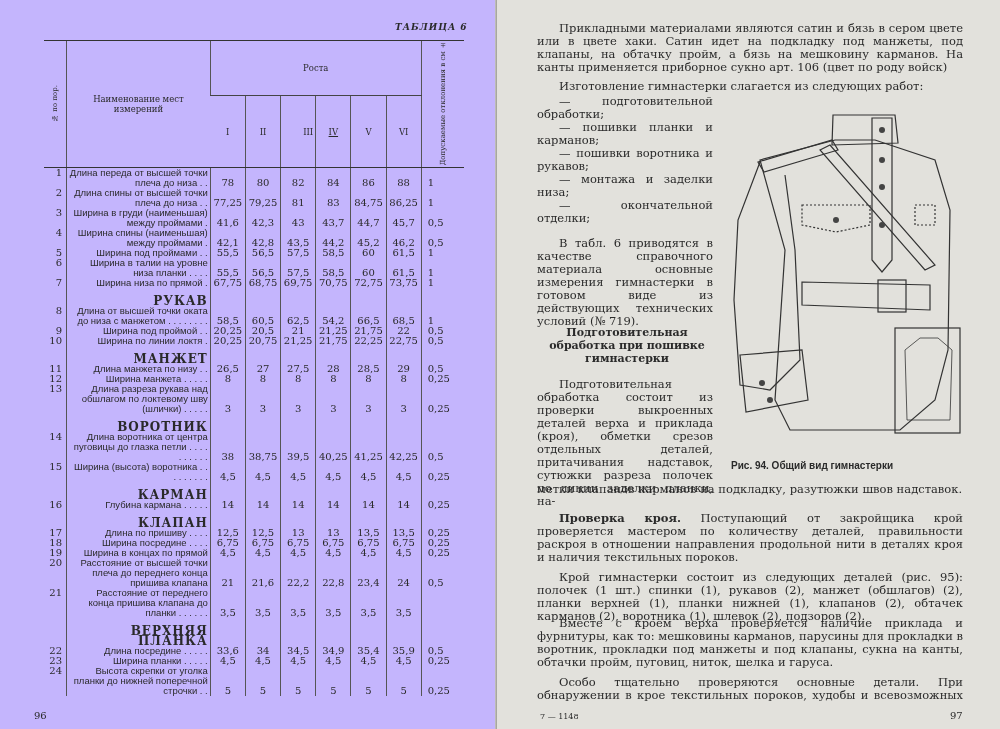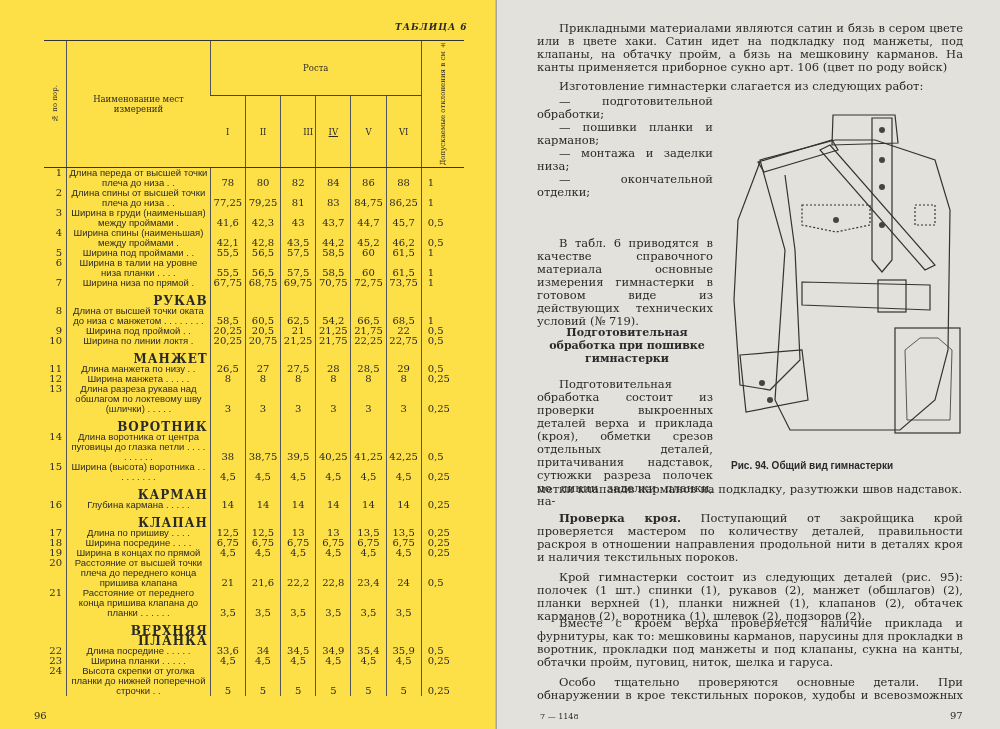--- a/index.html
+++ b/index.html
@@ -1,27 +1,27 @@
 <!DOCTYPE html>
 <html><head>
 <meta charset="utf-8">
 <style>
   html,body{margin:0;padding:0;}
   body{width:1000px;height:729px;background:#dcdcd6;font-family:"DejaVu Serif","Liberation Serif",serif;color:#2a2a2a;overflow:hidden;position:relative;}
-  .page{position:absolute;top:0;height:729px;background:#fde047;}
+  .page{position:absolute;top:0;height:729px;background:#c4b5fd;}
   .left{left:0;width:497px;}
   .right{left:497px;width:503px;background:#e2e1dc;}
   .spine{position:absolute;left:495px;top:0;width:4px;height:729px;background:linear-gradient(90deg,#c8c7c0,#9d9c96,#c8c7c0);}
   .table-title{position:absolute;left:395px;top:22px;font-size:9px;font-style:italic;font-weight:bold;letter-spacing:1px;}
   table.meas{position:absolute;left:44px;top:40px;width:420px;border-collapse:collapse;font-size:10px;line-height:10px;}
   table.meas th{font-weight:normal;font-size:8.5px;border-bottom:1.5px solid #333;border-top:1.5px solid #333;}
   table.meas td, table.meas th{border-left:1px solid #555;padding:0 2px;}
   table.meas td:first-child, table.meas th:first-child{border-left:none;}
   .num{width:16px;text-align:right;vertical-align:top;padding-right:4px !important;}
-  .name{width:138px;text-align:center;font-family:"Liberation Sans",sans-serif;font-size:9.5px;}
+  .name{width:138px;text-align:right;font-family:"Liberation Sans",sans-serif;font-size:9.5px;}
   .val{text-align:center;vertical-align:bottom;width:30px;}
   .tol{text-align:left;vertical-align:bottom;width:34px;padding-left:6px !important;}
   .sec{text-align:right;font-weight:bold;font-size:12px;letter-spacing:1px;padding-top:8px !important;}
   .vert{writing-mode:vertical-rl;transform:rotate(180deg);font-size:7px;white-space:nowrap;}
   .pgnum{position:absolute;font-size:10px;top:710px;text-align:center;}
   .p{position:absolute;font-size:11.5px;line-height:13px;text-align:justify;}
   .head{position:absolute;left:537px;top:326px;width:180px;text-align:center;font-weight:bold;font-size:11px;line-height:13px;}
   .fig{position:absolute;left:720px;top:100px;width:270px;height:360px;}
   .cap{position:absolute;left:731px;top:460px;font-size:10px;font-weight:bold;font-family:"Liberation Sans",sans-serif;}
   .sig{position:absolute;left:540px;top:712px;font-size:8px;}
@@ -388,20 +388,21 @@
 <div class="spine"></div>
 
 <div class="page right"></div>
 
 <div class="p" style="left:537px;top:22px;width:426px;text-indent:22px">Прикладными материалами являются сатин и бязь в сером цвете или в цвете хаки. Сатин идет на подкладку под манжеты, под клапаны, на обтачку пройм, а бязь на мешковину карманов. На канты применяется приборное сукно арт. 106 (цвет по роду войск)</div>
 <div class="p" style="left:537px;top:80px;width:426px;text-indent:22px">Изготовление гимнастерки слагается из следующих работ:</div>
 <div class="p" style="left:537px;top:95px;width:176px">
   <div id="work-list">
       <div style="text-indent: 22px;">— подготовительной обработки;</div>
       <div style="text-indent: 22px;">— пошивки планки и карманов;</div>
+      <div style="text-indent: 22px;">— пошивки воротника и рукавов;</div>
       <div style="text-indent: 22px;">— монтажа и заделки низа;</div>
       <div style="text-indent: 22px;">— окончательной отделки;</div>
     </div>
 </div>
 <div class="p" style="left:537px;top:237px;width:176px;text-indent:22px">В табл. 6 приводятся в качестве справочного материала основные измерения гимнастерки в готовом виде из действующих технических условий (№ 719).</div>
 <div class="head">Подготовительная обработка при пошивке гимнастерки</div>
 <div class="p" style="left:537px;top:378px;width:176px;text-indent:22px">Подготовительная обработка состоит из проверки выкроенных деталей верха и приклада (кроя), обметки срезов отдельных деталей, притачивания надставок, сутюжки разреза полочек по линии заделки планки, на-</div>
 <div class="p" style="left:537px;top:483px;width:426px">метки клапанов карманов на подкладку, разутюжки швов надставок.</div>
 <div class="p" style="left:537px;top:512px;width:426px;text-indent:22px"><b>Проверка кроя.</b><span> Поступающий от закройщика крой проверяется мастером по количеству деталей, правильности раскроя в отношении направления продольной нити в деталях кроя и наличия текстильных пороков.</span></div>
 <div class="p" style="left:537px;top:571px;width:426px;text-indent:22px">Крой гимнастерки состоит из следующих деталей (рис. 95): полочек (1 шт.) спинки (1), рукавов (2), манжет (обшлагов) (2), планки верхней (1), планки нижней (1), клапанов (2), обтачек карманов (2), воротника (1), шлевок (2), подзоров (2).</div>

